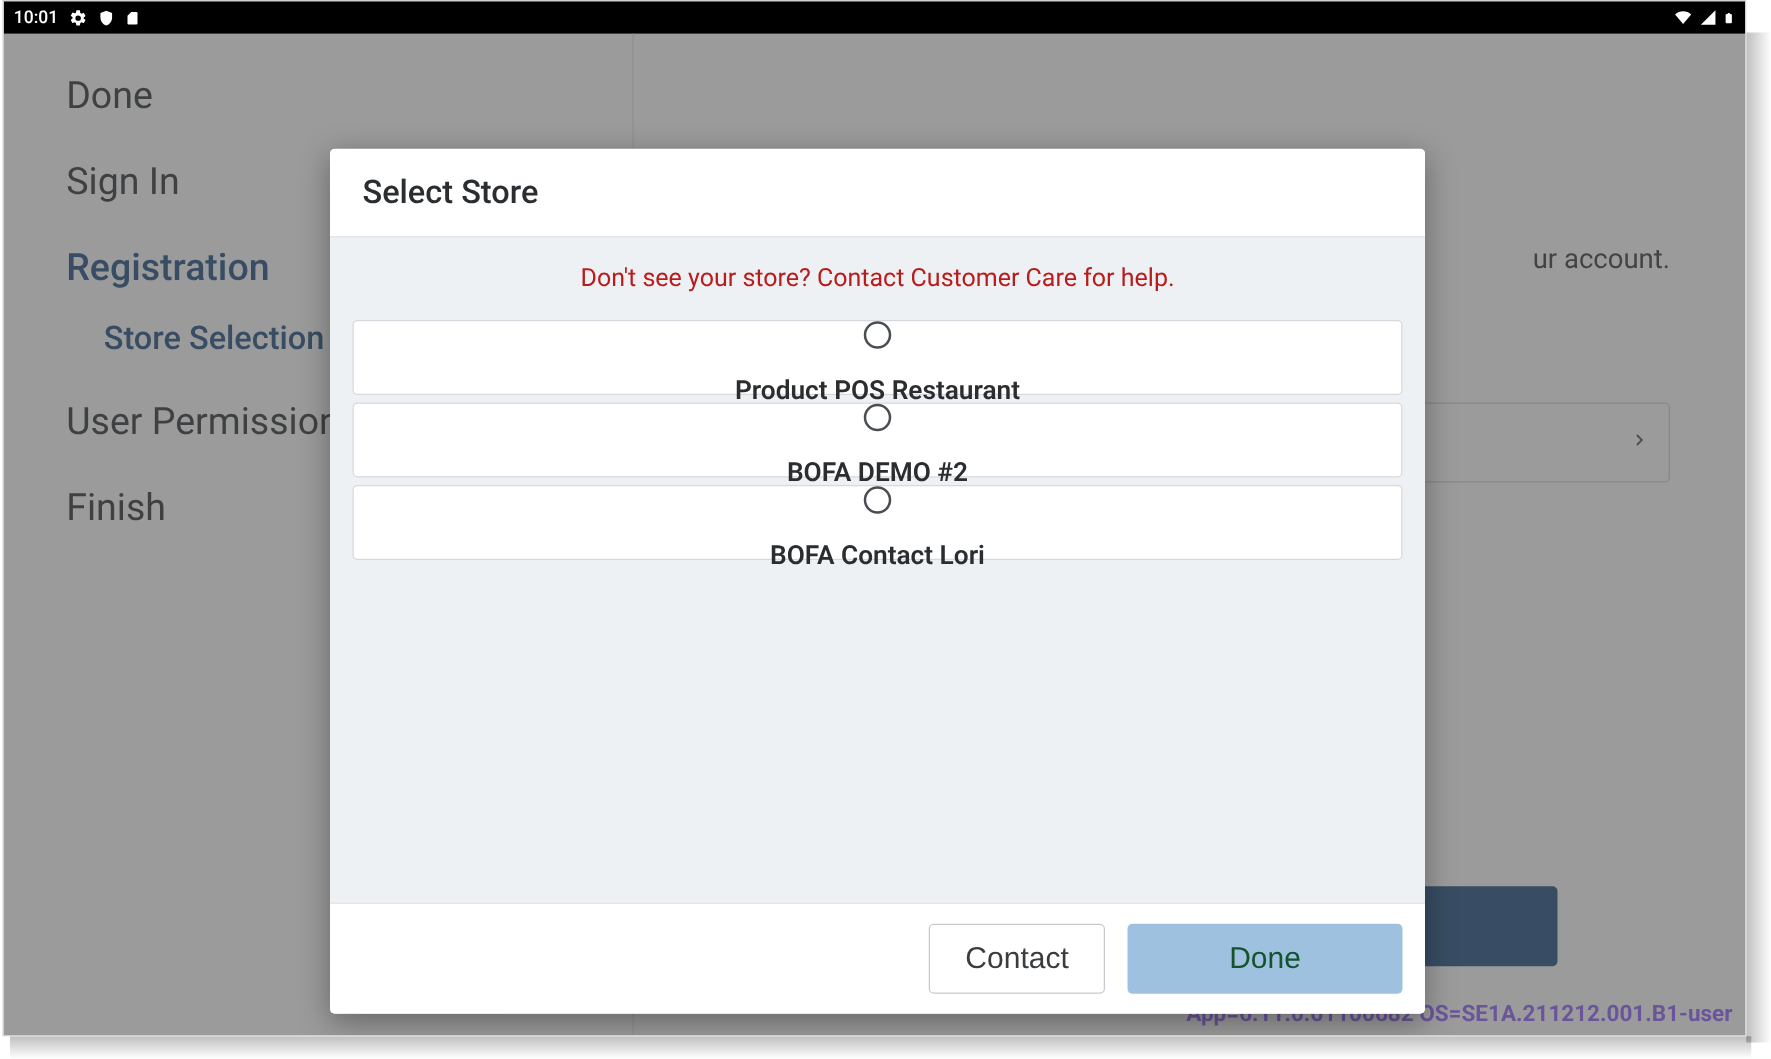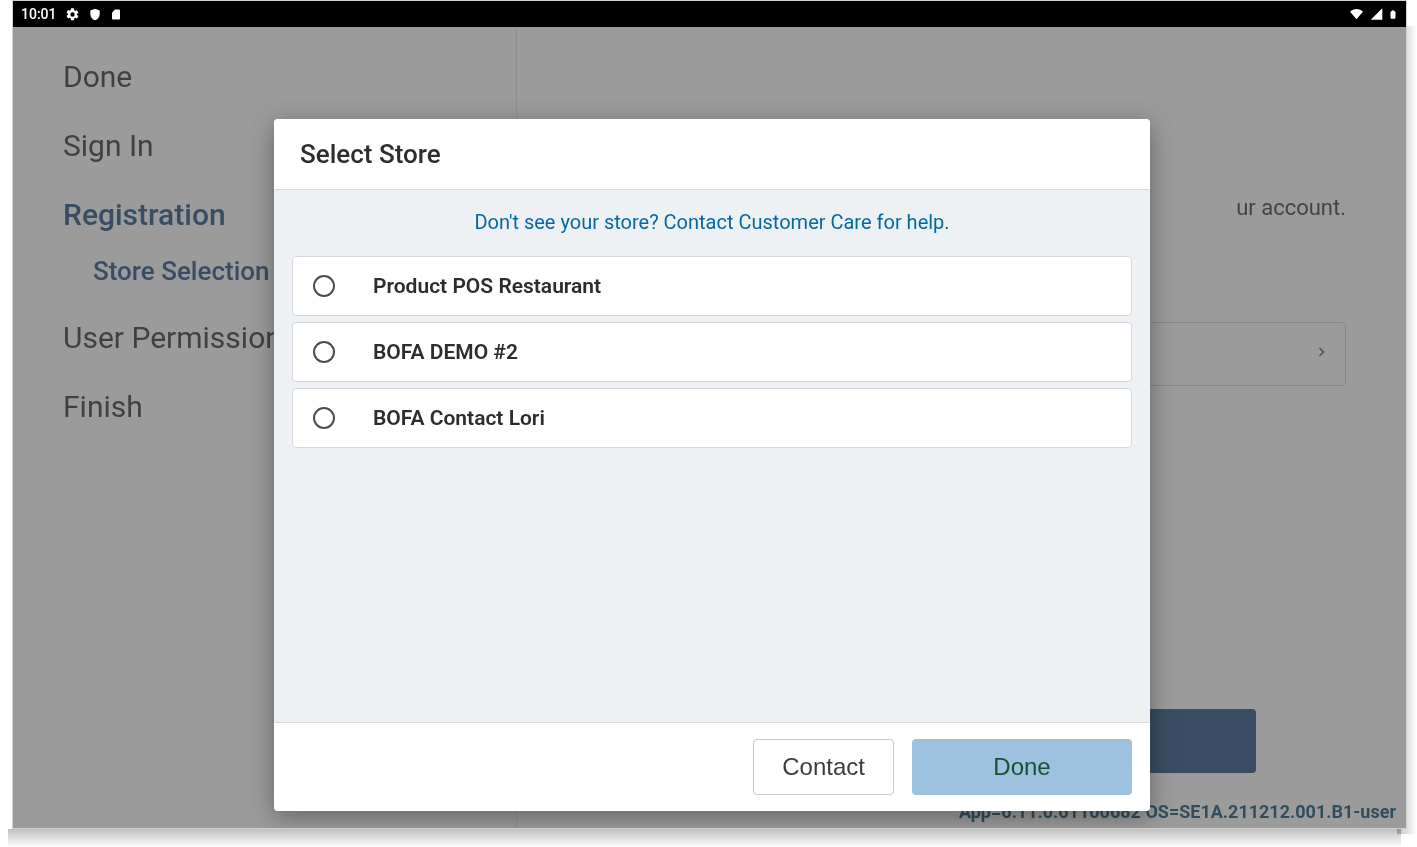--- a/index.html
+++ b/index.html
@@ -26,21 +26,21 @@
     left: 8px;
     bottom: 0;
     height: 18px;
     width: 1393px;
     background: linear-gradient(to bottom, rgba(0,0,0,0.25), rgba(0,0,0,0));
     z-index: 1;
   }
 
   .screen {
     position: absolute;
-    left: 12px;
+    left: 2px;
     top: 0;
     width: 1395px;
     height: 829px;
     background: #f5f7f8;
     z-index: 2;
     overflow: hidden;
     border: 1px solid #d0d0d0;
   }
 
   
@@ -137,21 +137,21 @@
     height: 64px;
     background: #1c4a7a;
     border-radius: 4px;
   }
   .version {
     position: absolute;
     right: 10px;
     bottom: 6px;
     font-size: 18px;
     font-weight: 700;
-    color: #0c4a6e;
+    color: #8b5cf6;
   }
 
   
   .dialog {
     position: absolute;
     left: 261px;
     top: 82px;
     width: 876px;
     height: 692px;
     background: #eef1f4;
@@ -174,34 +174,35 @@
     color: #2b2e31;
   }
   .dialog-body {
     flex: 1;
     padding: 20px 18px;
     overflow-y: auto;
   }
   .dialog-body .help-text {
     text-align: center;
     font-size: 20px;
-    color: #0369a1;
+    color: #b91c1c;
     margin-bottom: 22px;
   }
   .store-list { display: flex; flex-direction: column; gap: 6px; }
   .store-item {
     background: #ffffff;
     border: 1px solid #d5d9dd;
     border-radius: 4px;
     height: 60px;
     display: flex;
     align-items: center;
     padding: 0 20px;
-    gap: 38px;
+    gap: 22px;
     cursor: pointer;
+    flex-direction: column;
   }
   .store-item .radio {
     width: 22px;
     height: 22px;
     border: 2.5px solid #4a4e52;
     border-radius: 50%;
     flex-shrink: 0;
   }
   .store-item .label {
     font-size: 21px;

